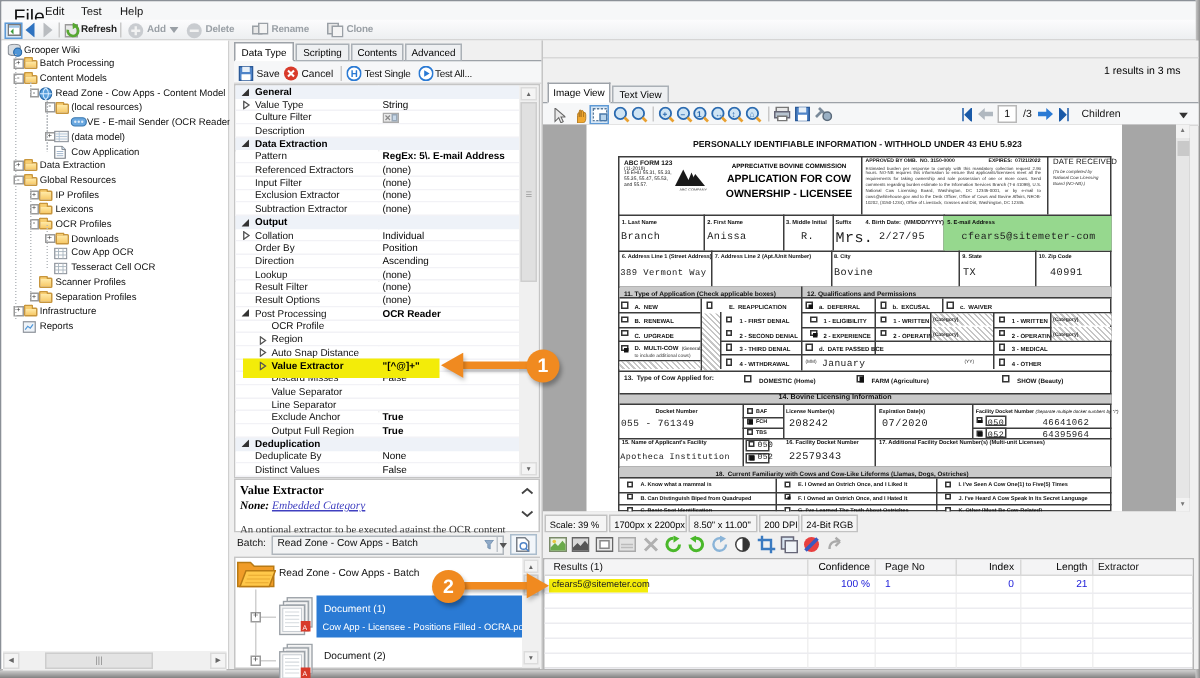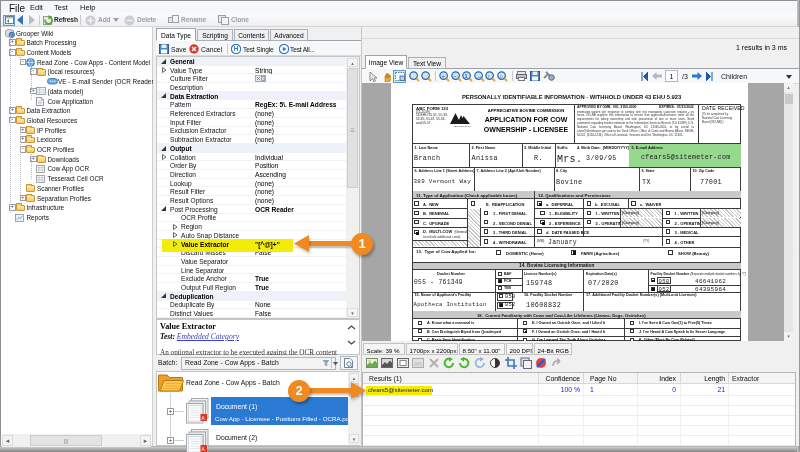--- a/index.html
+++ b/index.html
@@ -6,21 +6,21 @@
 body{font-family:"Liberation Sans",sans-serif;position:relative;background:#fff;color:#000}
 .ex{position:absolute;width:6.5px;height:6.5px;border:1px solid #9a9a9a;background:#fff;font-size:5px;line-height:4.5px;text-align:center;color:#333;font-family:"Liberation Mono",monospace}
 .fold{position:absolute;width:9px;height:6.5px;background:linear-gradient(#ffeaa8,#f7c968);border:1px solid #c8963c;border-radius:1px}
 .fold:before{content:"";position:absolute;left:-1px;top:-2.5px;width:4px;height:1.5px;background:#f7cd70;border:1px solid #c8963c;border-bottom:none;border-radius:1px 1px 0 0}
 </style></head><body>
 
 <div style="position:absolute;left:0;top:0;width:800px;height:452px;background:#f0f0f0;border:1px solid #8b9097"></div>
 <div style="position:absolute;left:0;top:446px;width:800px;height:6px;background:linear-gradient(#cdcdcd,#828282);border-top:1px solid #b5b5b5"></div>
 <div style="position:absolute;left:797px;top:0;width:3px;height:452px;background:linear-gradient(90deg,#c9c9c9,#8f8f8f)"></div>
 <div style="position:absolute;left:1px;top:1px;width:796px;height:12px;background:#f6f7f8"></div>
-<div style="position:absolute;left:9px;top:2.5px;font-size:10px;color:#111;white-space:nowrap;">File</div>
+<div style="position:absolute;left:9px;top:2.5px;font-size:13px;color:#111;white-space:nowrap;">File</div>
 <div style="position:absolute;left:30px;top:2.5px;font-size:7.5px;color:#111;white-space:nowrap;">Edit</div>
 <div style="position:absolute;left:54px;top:2.5px;font-size:7.5px;color:#111;white-space:nowrap;">Test</div>
 <div style="position:absolute;left:80px;top:2.5px;font-size:7.5px;color:#111;white-space:nowrap;">Help</div>
 <div style="position:absolute;left:1px;top:13px;width:796px;height:14px;background:linear-gradient(#fcfcfd,#edeff1);border-bottom:1px solid #d5d5d5"></div>
 <div style="position:absolute;left:3px;top:14.5px;width:12px;height:11px;border:1px solid #5e9ad6;background:#d6e6f5"></div>
 <svg style="position:absolute;left:4.5px;top:16px" width="9" height="8">
     <rect x="0.5" y="0.5" width="8" height="7" fill="#fff" stroke="#7a7a7a"></rect>
     <rect x="1" y="1" width="7" height="1.5" fill="#9ec5e8"></rect>
     <path d="M2 5 L4 3 L4 7 Z" fill="#3a9a3a"></path>
   </svg>
@@ -315,21 +315,21 @@
 <div style="position:absolute;left:157px;top:309.3px;width:189px;height:8.7px;background:#fff;border-bottom:1px solid #f2f2f6"></div>
 <div style="position:absolute;left:170px;top:310.09999999999997px;font-size:6.6px;color:#111;white-space:nowrap;">Distinct Values</div>
 <div style="position:absolute;left:255px;top:310.09999999999997px;font-size:6.6px;color:#000;white-space:nowrap;">False</div>
 <div style="position:absolute;left:346px;top:57px;width:13px;height:261px;background:#f0f0f0"></div>
 <div style="position:absolute;left:347px;top:58px;width:11px;height:9px;background:#f4f4f4;border:1px solid #dcdcdc;color:#666;font-size:5px;text-align:center;line-height:8px">▴</div>
 <div style="position:absolute;left:347px;top:68px;width:11px;height:120px;background:#e0e0e0;border:1px solid #cecece"></div>
 <div style="position:absolute;left:347px;top:128px;width:11px;height:6px;color:#999;font-size:5px;text-align:center;line-height:5px">☰</div>
 <div style="position:absolute;left:347px;top:308px;width:11px;height:9px;background:#f4f4f4;border:1px solid #dcdcdc;color:#666;font-size:5px;text-align:center;line-height:8px">▾</div>
 <div style="position:absolute;left:156px;top:319px;width:204px;height:36px;background:#fff;border:1px solid #c5c5c5;overflow:hidden"></div>
 <div style="position:absolute;left:160px;top:321.5px;font-size:8.2px;color:#000;white-space:nowrap;font-weight:bold;font-family:&quot;Liberation Serif&quot;,serif;">Value Extractor</div>
-<div style="position:absolute;left:160px;top:332px;font-size:7.6px;color:#000;white-space:nowrap;font-family:&quot;Liberation Serif&quot;,serif;"><b><i>Test:</i></b> <i><u style="color:#4040c0">Embedded Category</u></i></div>
+<div style="position:absolute;left:160px;top:332px;font-size:7.6px;color:#000;white-space:nowrap;font-family:&quot;Liberation Serif&quot;,serif;"><b><i>None:</i></b> <i><u style="color:#4040c0">Embedded Category</u></i></div>
 <div style="position:absolute;left:160px;top:348.5px;font-size:7.2px;color:#333;white-space:nowrap;font-family:&quot;Liberation Serif&quot;,serif;">An optional extractor to be executed against the OCR content</div>
 <svg style="position:absolute;left:347px;top:325px" width="9" height="5">
     <path d="M1 4 L4.5 1 L8 4" stroke="#444" stroke-width="1.2" fill="none"></path>
   </svg>
 <svg style="position:absolute;left:347px;top:340px" width="9" height="5">
     <path d="M1 1 L4.5 4 L8 1" stroke="#444" stroke-width="1.2" fill="none"></path>
   </svg>
 <div style="position:absolute;left:156px;top:355px;width:205px;height:16px;background:#f0f0f0"></div>
 <div style="position:absolute;left:158px;top:359px;font-size:6.8px;color:#111;white-space:nowrap;">Batch:</div>
 <div style="position:absolute;left:181px;top:356.5px;width:155px;height:13px;background:#f2f3f4;border:1px solid #b0b6bc"></div>
@@ -543,36 +543,36 @@
 <div style="position:absolute;left:414.5px;top:145.5px;font-size:3.8px;color:#111;white-space:nowrap;font-weight:bold;">1. Last Name</div>
 <div style="position:absolute;left:471.5px;top:145.5px;font-size:3.8px;color:#111;white-space:nowrap;font-weight:bold;">2. First Name</div>
 <div style="position:absolute;left:524px;top:145.5px;font-size:3.8px;color:#111;white-space:nowrap;font-weight:bold;">3. Middle Initial</div>
 <div style="position:absolute;left:557px;top:145.5px;font-size:3.8px;color:#111;white-space:nowrap;font-weight:bold;">Suffix</div>
 <div style="position:absolute;left:577px;top:145.5px;font-size:3.8px;color:#111;white-space:nowrap;font-weight:bold;">4. Birth Date:&nbsp; (MM/DD/YYYY)</div>
 <div style="position:absolute;left:631.5px;top:145.5px;font-size:3.8px;color:#111;white-space:nowrap;font-weight:bold;">5. E-mail Address</div>
 <div style="position:absolute;left:414px;top:153.5px;font-family:'Liberation Mono',monospace;font-size:6.8px;letter-spacing:.3px;white-space:nowrap;color:#1c1c1c">Branch</div>
 <div style="position:absolute;left:471.5px;top:153.5px;font-family:'Liberation Mono',monospace;font-size:6.8px;letter-spacing:.3px;white-space:nowrap;color:#1c1c1c">Anissa</div>
 <div style="position:absolute;left:534px;top:153.5px;font-family:'Liberation Mono',monospace;font-size:6.8px;letter-spacing:.3px;white-space:nowrap;color:#1c1c1c">R.</div>
 <div style="position:absolute;left:557px;top:153.5px;font-family:'Liberation Mono',monospace;font-size:10px;letter-spacing:.3px;white-space:nowrap;color:#1c1c1c">Mrs.</div>
-<div style="position:absolute;left:586px;top:153.5px;font-family:'Liberation Mono',monospace;font-size:6.8px;letter-spacing:.3px;white-space:nowrap;color:#1c1c1c">3/09/95</div>
+<div style="position:absolute;left:586px;top:153.5px;font-family:'Liberation Mono',monospace;font-size:6.8px;letter-spacing:.3px;white-space:nowrap;color:#1c1c1c">2/27/95</div>
 <div style="position:absolute;left:641px;top:153.5px;font-family:'Liberation Mono',monospace;font-size:6.6px;letter-spacing:.3px;white-space:nowrap;color:#1c1c1c">cfears5@sitemeter-com</div>
 <div style="position:absolute;left:412px;top:190.5px;width:329px;height:1px;background:#3c3c3c"></div>
 <div style="position:absolute;left:474px;top:166.5px;width:1px;height:24.0px;background:#3c3c3c"></div>
 <div style="position:absolute;left:553.5px;top:166.5px;width:1px;height:24.0px;background:#3c3c3c"></div>
 <div style="position:absolute;left:639px;top:166.5px;width:1px;height:24.0px;background:#3c3c3c"></div>
 <div style="position:absolute;left:690px;top:166.5px;width:1px;height:24.0px;background:#3c3c3c"></div>
 <div style="position:absolute;left:414.5px;top:168.5px;font-size:3.7px;color:#111;white-space:nowrap;font-weight:bold;">6. Address Line 1 (Street Address)</div>
 <div style="position:absolute;left:476.5px;top:168.5px;font-size:3.7px;color:#111;white-space:nowrap;font-weight:bold;">7. Address Line 2 (Apt./Unit Number)</div>
 <div style="position:absolute;left:556px;top:168.5px;font-size:3.7px;color:#111;white-space:nowrap;font-weight:bold;">8. City</div>
 <div style="position:absolute;left:641.5px;top:168.5px;font-size:3.7px;color:#111;white-space:nowrap;font-weight:bold;">9. State</div>
 <div style="position:absolute;left:692.5px;top:168.5px;font-size:3.7px;color:#111;white-space:nowrap;font-weight:bold;">10. Zip Code</div>
 <div style="position:absolute;left:413.5px;top:178px;font-family:'Liberation Mono',monospace;font-size:5.9px;letter-spacing:.3px;white-space:nowrap;color:#1c1c1c">389 Vermont Way</div>
 <div style="position:absolute;left:556px;top:178px;font-family:'Liberation Mono',monospace;font-size:6.8px;letter-spacing:.3px;white-space:nowrap;color:#1c1c1c">Bovine</div>
 <div style="position:absolute;left:642px;top:178px;font-family:'Liberation Mono',monospace;font-size:6.8px;letter-spacing:.3px;white-space:nowrap;color:#1c1c1c">TX</div>
-<div style="position:absolute;left:700px;top:178px;font-family:'Liberation Mono',monospace;font-size:6.8px;letter-spacing:.3px;white-space:nowrap;color:#1c1c1c">77001</div>
+<div style="position:absolute;left:700px;top:178px;font-family:'Liberation Mono',monospace;font-size:6.8px;letter-spacing:.3px;white-space:nowrap;color:#1c1c1c">40991</div>
 <div style="position:absolute;left:412.5px;top:190.5px;width:328px;height:8.5px;background:#c9c9c9;border-bottom:1px solid #3c3c3c"></div>
 <div style="position:absolute;left:416px;top:192.5px;font-size:4.4px;color:#111;white-space:nowrap;font-weight:bold;">11. Type of Application (Check applicable boxes)</div>
 <div style="position:absolute;left:538px;top:192.5px;font-size:4.4px;color:#111;white-space:nowrap;font-weight:bold;">12. Qualifications and Permissions</div>
 <div style="position:absolute;left:534px;top:190.5px;width:1px;height:56.0px;background:#3c3c3c"></div>
 <div style="position:absolute;left:412px;top:208.3px;width:55px;height:1px;background:#3c3c3c"></div>
 <div style="position:absolute;left:412px;top:217.6px;width:55px;height:1px;background:#3c3c3c"></div>
 <div style="position:absolute;left:412px;top:226.9px;width:55px;height:1px;background:#3c3c3c"></div>
 <div style="position:absolute;left:412px;top:240px;width:55px;height:1px;background:#3c3c3c"></div>
 <div style="position:absolute;left:467px;top:199px;width:1px;height:47.5px;background:#3c3c3c"></div>
 <div style="position:absolute;left:414px;top:201.3px;width:4.5px;height:4.5px;border:1px solid #333;background:#fff"></div>
@@ -667,21 +667,21 @@
 <div style="position:absolute;left:497.5px;top:271.5px;width:4px;height:4px;border:1px solid #333;background:#fff"></div>
 <div style="position:absolute;left:504px;top:272px;font-size:3.6px;color:#111;white-space:nowrap;font-weight:bold;">BAF</div>
 <div style="position:absolute;left:497.5px;top:278.5px;width:4px;height:4px;border:1px solid #333;background:#fff"></div>
 <div style="position:absolute;left:499.2px;top:280.2px;width:2.6px;height:2.6px;background:#111"></div>
 <div style="position:absolute;left:504px;top:279px;font-size:3.6px;color:#111;white-space:nowrap;font-weight:bold;">FCH</div>
 <div style="position:absolute;left:497.5px;top:285.5px;width:4px;height:4px;border:1px solid #333;background:#fff"></div>
 <div style="position:absolute;left:504px;top:286px;font-size:3.6px;color:#111;white-space:nowrap;font-weight:bold;">TBS</div>
 <div style="position:absolute;left:495px;top:277.8px;width:26.5px;height:1px;background:#3c3c3c"></div>
 <div style="position:absolute;left:495px;top:284.8px;width:26.5px;height:1px;background:#3c3c3c"></div>
 <div style="position:absolute;left:524px;top:272px;font-size:3.6px;color:#111;white-space:nowrap;font-weight:bold;">License Number(s)</div>
-<div style="position:absolute;left:526px;top:279px;font-family:'Liberation Mono',monospace;font-size:6.8px;letter-spacing:.3px;white-space:nowrap;color:#1c1c1c">159748</div>
+<div style="position:absolute;left:526px;top:279px;font-family:'Liberation Mono',monospace;font-size:6.8px;letter-spacing:.3px;white-space:nowrap;color:#1c1c1c">208242</div>
 <div style="position:absolute;left:586px;top:272px;font-size:3.6px;color:#111;white-space:nowrap;font-weight:bold;">Expiration Date(s)</div>
 <div style="position:absolute;left:588px;top:279px;font-family:'Liberation Mono',monospace;font-size:6.8px;letter-spacing:.3px;white-space:nowrap;color:#1c1c1c">07/2020</div>
 <div style="position:absolute;left:650.5px;top:271.5px;font-size:3.5px;color:#111;white-space:nowrap;font-weight:bold;">Facility Docket Number <span style="font-weight:normal;font-style:italic;font-size:3px">(Separate multiple docket numbers by "/")</span></div>
 <div style="position:absolute;left:650.5px;top:278px;width:4px;height:4px;border:1px solid #333;background:#fff"></div>
 <div style="position:absolute;left:652.2px;top:279.7px;width:2.6px;height:2.6px;background:#111"></div>
 <div style="position:absolute;left:656.5px;top:276.5px;width:14px;height:7px;border:1px solid #3c3c3c"></div>
 <div style="position:absolute;left:658.5px;top:277.5px;font-family:'Liberation Mono',monospace;font-size:5.6px;letter-spacing:.3px;white-space:nowrap;color:#1c1c1c">050</div>
 <div style="position:absolute;left:695px;top:277.5px;font-family:'Liberation Mono',monospace;font-size:6px;letter-spacing:.3px;white-space:nowrap;color:#1c1c1c">46641062</div>
 <div style="position:absolute;left:650.5px;top:286.5px;width:4px;height:4px;border:1px solid #333;background:#fff"></div>
 <div style="position:absolute;left:652.2px;top:288.2px;width:2.6px;height:2.6px;background:#111"></div>
@@ -693,21 +693,21 @@
 <div style="position:absolute;left:414.5px;top:293px;font-size:3.8px;color:#111;white-space:nowrap;font-weight:bold;">15. Name of Applicant's Facility</div>
 <div style="position:absolute;left:413.5px;top:301px;font-family:'Liberation Mono',monospace;font-size:5.6px;letter-spacing:.3px;white-space:nowrap;color:#1c1c1c">Apotheca Institution</div>
 <div style="position:absolute;left:497px;top:293px;width:16px;height:7.5px;border:1px solid #3c3c3c"></div>
 <div style="position:absolute;left:498.5px;top:294px;width:4px;height:4px;border:1px solid #333;background:#fff"></div>
 <div style="position:absolute;left:505px;top:293.5px;font-family:'Liberation Mono',monospace;font-size:5.4px;letter-spacing:.3px;white-space:nowrap;color:#1c1c1c">050</div>
 <div style="position:absolute;left:497px;top:301.5px;width:16px;height:7.5px;border:1px solid #3c3c3c"></div>
 <div style="position:absolute;left:498.5px;top:302.5px;width:4px;height:4px;border:1px solid #333;background:#fff"></div>
 <div style="position:absolute;left:500.2px;top:304.2px;width:2.6px;height:2.6px;background:#111"></div>
 <div style="position:absolute;left:505px;top:302px;font-family:'Liberation Mono',monospace;font-size:5.4px;letter-spacing:.3px;white-space:nowrap;color:#1c1c1c">052</div>
 <div style="position:absolute;left:524px;top:293px;font-size:3.8px;color:#111;white-space:nowrap;font-weight:bold;">16. Facility Docket Number</div>
-<div style="position:absolute;left:526px;top:300.5px;font-family:'Liberation Mono',monospace;font-size:6.8px;letter-spacing:.3px;white-space:nowrap;color:#1c1c1c">10608832</div>
+<div style="position:absolute;left:526px;top:300.5px;font-family:'Liberation Mono',monospace;font-size:6.8px;letter-spacing:.3px;white-space:nowrap;color:#1c1c1c">22579343</div>
 <div style="position:absolute;left:586px;top:293px;font-size:3.8px;color:#111;white-space:nowrap;font-weight:bold;">17. Additional Facility Docket Number(s) (Multi-unit Licenses)</div>
 <div style="position:absolute;left:412.5px;top:311px;width:328px;height:8px;background:#c9c9c9;border-bottom:1px solid #3c3c3c"></div>
 <div style="position:absolute;left:477px;top:312.8px;font-size:4.2px;color:#111;white-space:nowrap;font-weight:bold;">18.&nbsp; Current Familiarity with Cows and Cow-Like Lifeforms (Llamas, Dogs, Ostriches)</div>
 <div style="position:absolute;left:412px;top:327.5px;width:329px;height:1px;background:#3c3c3c"></div>
 <div style="position:absolute;left:412px;top:336px;width:329px;height:1px;background:#3c3c3c"></div>
 <div style="position:absolute;left:517px;top:319px;width:1px;height:22px;background:#3c3c3c"></div>
 <div style="position:absolute;left:624px;top:319px;width:1px;height:22px;background:#3c3c3c"></div>
 <div style="position:absolute;left:418px;top:320.5px;width:4.2px;height:4.2px;border:1px solid #333;background:#fff"></div>
 <div style="position:absolute;left:427px;top:321.0px;font-size:3.7px;color:#111;white-space:nowrap;font-weight:bold;">A. Know what a mammal is</div>
 <div style="position:absolute;left:523px;top:320.5px;width:4.2px;height:4.2px;border:1px solid #333;background:#fff"></div>

